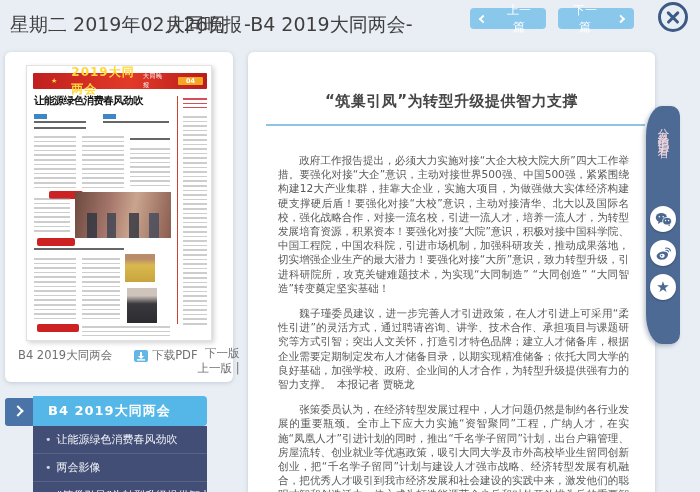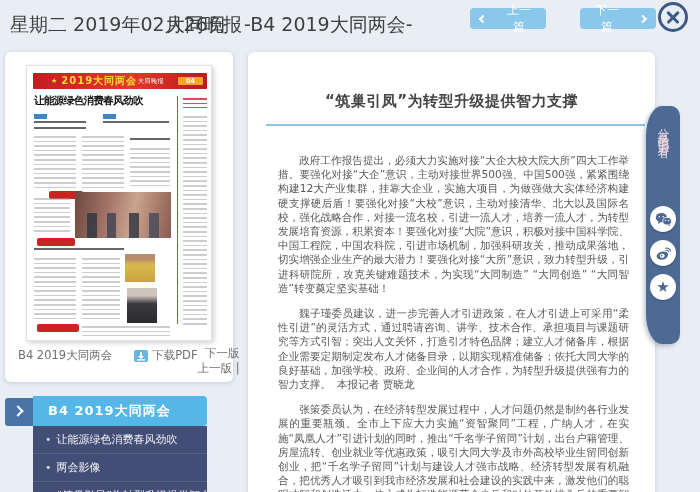--- a/index.html
+++ b/index.html
@@ -9,41 +9,41 @@
   
   .topbar { position:absolute; top:0; left:0; width:700px; height:46px; }
   .tb-text { position:absolute; top:12px; font-size:19px; color:#3f3f3f; white-space:nowrap; }
   .tb-date { left:10px; }
   .tb-paper { left:166px; }
   .tb-section { left:244px; }
   .nav-btn { position:absolute; top:8px; height:21px; padding:0 10px; background:#89c7eb; border:none;
              border-radius:4px; color:#fff; font-size:12px; display:flex; align-items:center; gap:16px;
              cursor:pointer; font-family:inherit; }
   .nav-btn.prev { left:470px; width:76px; justify-content:center; }
-  .nav-btn.next { left:580px; width:76px; justify-content:center; }
+  .nav-btn.next { left:558px; width:76px; justify-content:center; }
   .chev { width:6px; height:6px; border-left:2px solid #fff; border-bottom:2px solid #fff; display:inline-block; }
   .chev.left  { transform:rotate(45deg); }
   .chev.right { transform:rotate(225deg); }
   .close-btn { position:absolute; top:2px; left:658px; width:30px; height:30px; border-radius:50%;
                border:3px solid #3d5a86; background:transparent; cursor:pointer; }
   .close-btn::before, .close-btn::after { content:""; position:absolute; left:4px; top:11px; width:16px; height:2.6px;
                background:#3d5a86; border-radius:2px; }
   .close-btn::before { transform:rotate(45deg); }
   .close-btn::after  { transform:rotate(-45deg); }
 
   
   .left-card { position:absolute; left:5px; top:52px; width:228px; height:330px; background:#fff;
                border-radius:6px; box-shadow:0 1px 4px rgba(80,100,130,.25); }
   .thumb { position:absolute; left:21px; top:13px; width:186px; height:276px; background:#fff;
            border:1px solid #e2e2e2; box-shadow:2px 2px 5px rgba(0,0,0,.18); cursor:pointer; overflow:hidden; }
   .th-banner { position:absolute; left:6px; top:7px; width:174px; height:16px;
                background:linear-gradient(90deg,#c01f1f,#e23a28 55%,#b81c1c); border-radius:1px;
                display:flex; align-items:center; }
   .th-banner .bn-star { color:#ffd83a; font-size:7px; margin-left:18px; }
-  .th-banner .bn-txt { color:#ffd83a; font-size:10px; font-weight:bold; letter-spacing:1px; margin-left:4px; }
+  .th-banner .bn-txt { color:#ffd83a; font-size:12px; font-weight:bold; letter-spacing:1px; margin-left:14px; }
   .th-banner .bn-mast { margin-left:auto; margin-right:14px; color:#fff; font-size:6px; letter-spacing:.5px; }
   .th-banner .bn-page { background:#f5a623; color:#fff; font-size:6.5px; font-weight:bold; padding:0 8px;
                border-radius:1px; margin-right:4px; }
   .th-headline { position:absolute; left:7px; top:28px; width:142px; font-size:10.5px; font-weight:bold;
                color:#111; letter-spacing:-.6px; white-space:nowrap; }
   .th-redline { position:absolute; left:150px; top:30px; width:1px; height:228px; background:#d04030; }
   .tl { position:absolute; background:repeating-linear-gradient(#9b9b9b 0 1.6px, transparent 1.6px 4.6px); opacity:.5; }
   .tl.red { background:repeating-linear-gradient(#c23 0 1.8px, transparent 1.8px 4.6px); opacity:.8; }
   .tl.dark { background:repeating-linear-gradient(#333 0 2.4px, transparent 2.4px 6px); opacity:.75; }
   .tag-blue { position:absolute; width:13px; height:5px; background:#3f86c6; }

